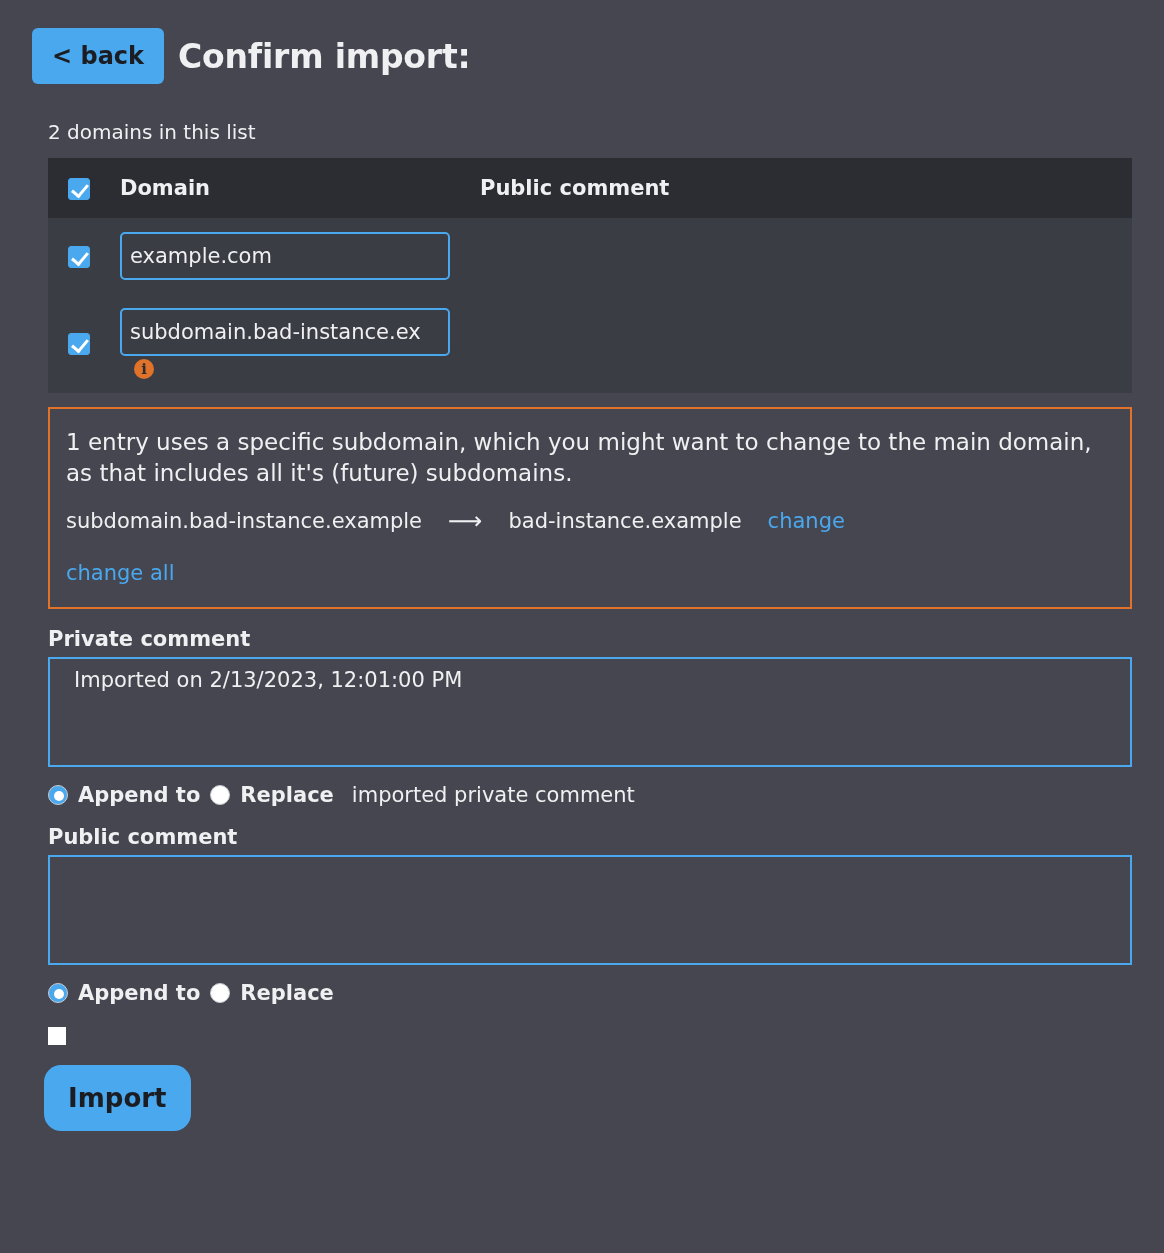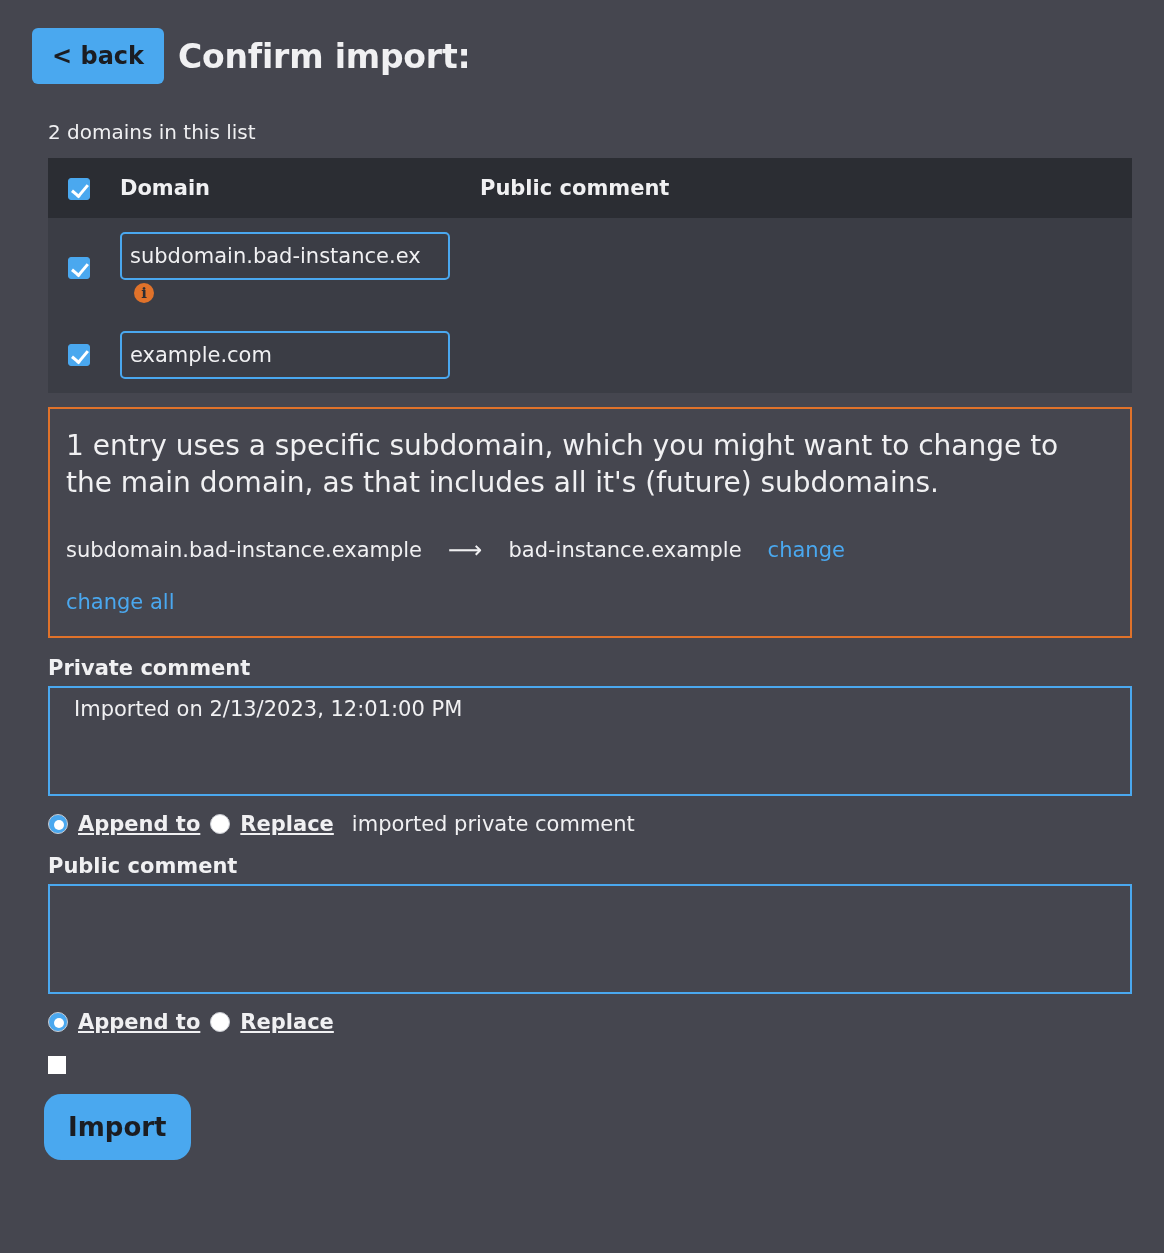--- a/index.html
+++ b/index.html
@@ -124,23 +124,23 @@
 
   
   .warn-box{
     margin:14px 16px 0 16px;
     width:1084px;
     border:2px solid var(--warn-border);
     background:var(--warn-bg);
     padding:18px 16px 22px 16px;
   }
   .warn-text{
-    font-size:28px;
+    font-size:23px;
     line-height:1.35;
-    margin:0 0 34px 0;
+    margin:0 0 18px 0;
     max-width:1040px;
   }
   .sub-change-row{
     display:flex;
     align-items:center;
     gap:26px;
     font-size:21px;
     margin-bottom:26px;
   }
   .arrow{font-size:24px;}
@@ -184,21 +184,21 @@
     width:20px;height:20px;border-radius:50%;
     background:#ffffff;border:1px solid #c9cbd1;
     margin:0 0 0 0;position:relative;cursor:pointer;
     vertical-align:middle;
   }
   input[type=radio].rb:checked{background:var(--accent);}
   input[type=radio].rb:checked::after{
     content:"";position:absolute;left:5px;top:5px;
     width:10px;height:10px;border-radius:50%;background:#fff;
   }
-  .radio-strong{font-weight:bold;text-decoration:underline;}
+  .radio-strong{font-weight:bold;}
   .radio-tail{margin-left:8px;}
 
   .obf-row{
     display:flex;align-items:center;gap:10px;
     margin:22px 0 0 16px;font-size:21px;font-weight:bold;
   }
   input[type=checkbox].cb-plain{
     -webkit-appearance:none;appearance:none;
     width:18px;height:18px;background:#fff;border:1px solid #fff;
     margin:0;cursor:pointer;border-radius:0;
@@ -238,31 +238,31 @@
         <th class="col-domain">Domain</th>
         <th>Public comment</th>
       </tr>
     </thead>
     <tbody>
       <tr class="tbody-row">
         <td class="col-check">
           <input type="checkbox" class="cb" checked="" style="">
         </td>
         <td class="col-domain">
-          <input type="text" class="domain-input" value="subdomain.bad-instance.ex" style="">
-          <span class="info-icon">i</span>
+          <input type="text" class="domain-input" value="example.com" style="">
         </td>
         <td></td>
       </tr>
       <tr class="tbody-row">
         <td class="col-check">
           <input type="checkbox" class="cb" checked="" style="">
         </td>
         <td class="col-domain">
-          <input type="text" class="domain-input" value="example.com" style="">
+          <input type="text" class="domain-input" value="subdomain.bad-instance.ex" style="">
+          <span class="info-icon">i</span>
         </td>
         <td></td>
       </tr>
     </tbody>
   </table>
 
   <div class="warn-box">
     <p class="warn-text">1 entry uses a specific subdomain, which you might want to change to the main domain, as that includes all it's (future) subdomains.</p>
     <div class="sub-change-row">
       <span>subdomain.bad-instance.example</span>

